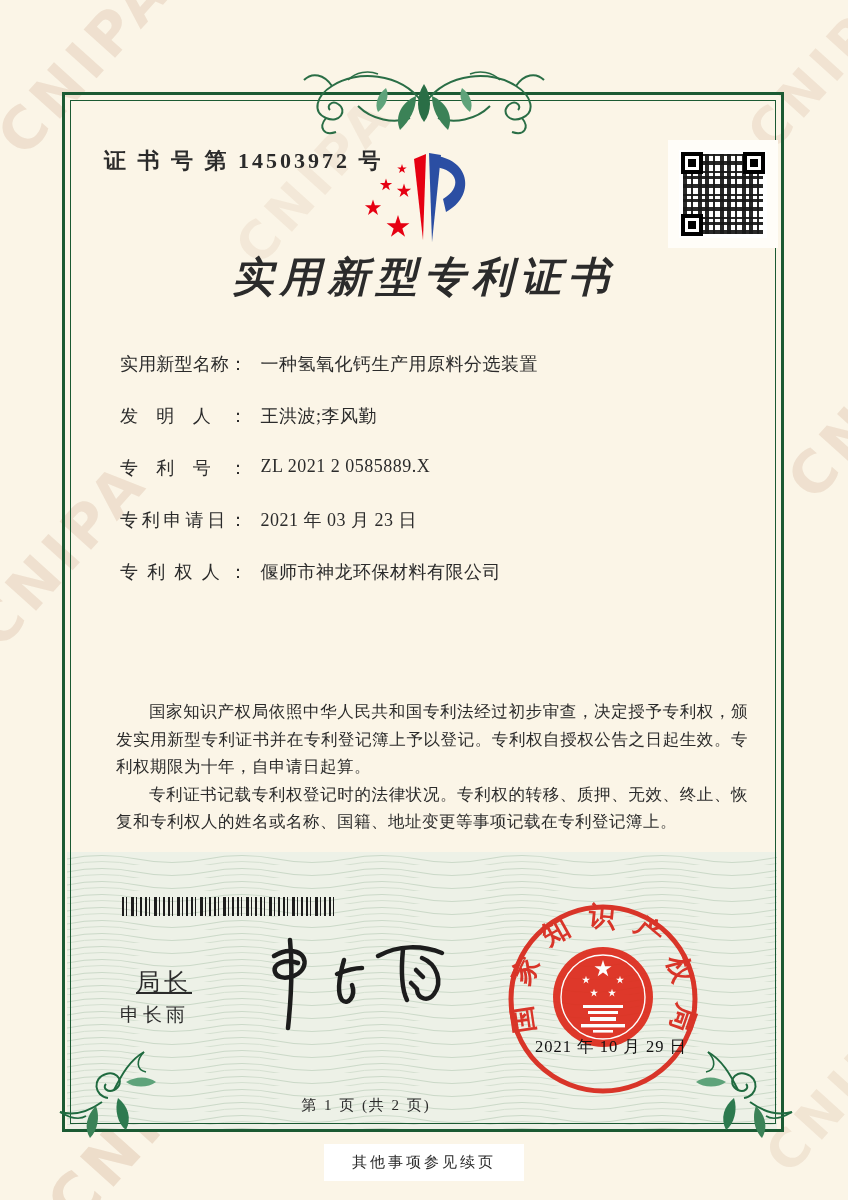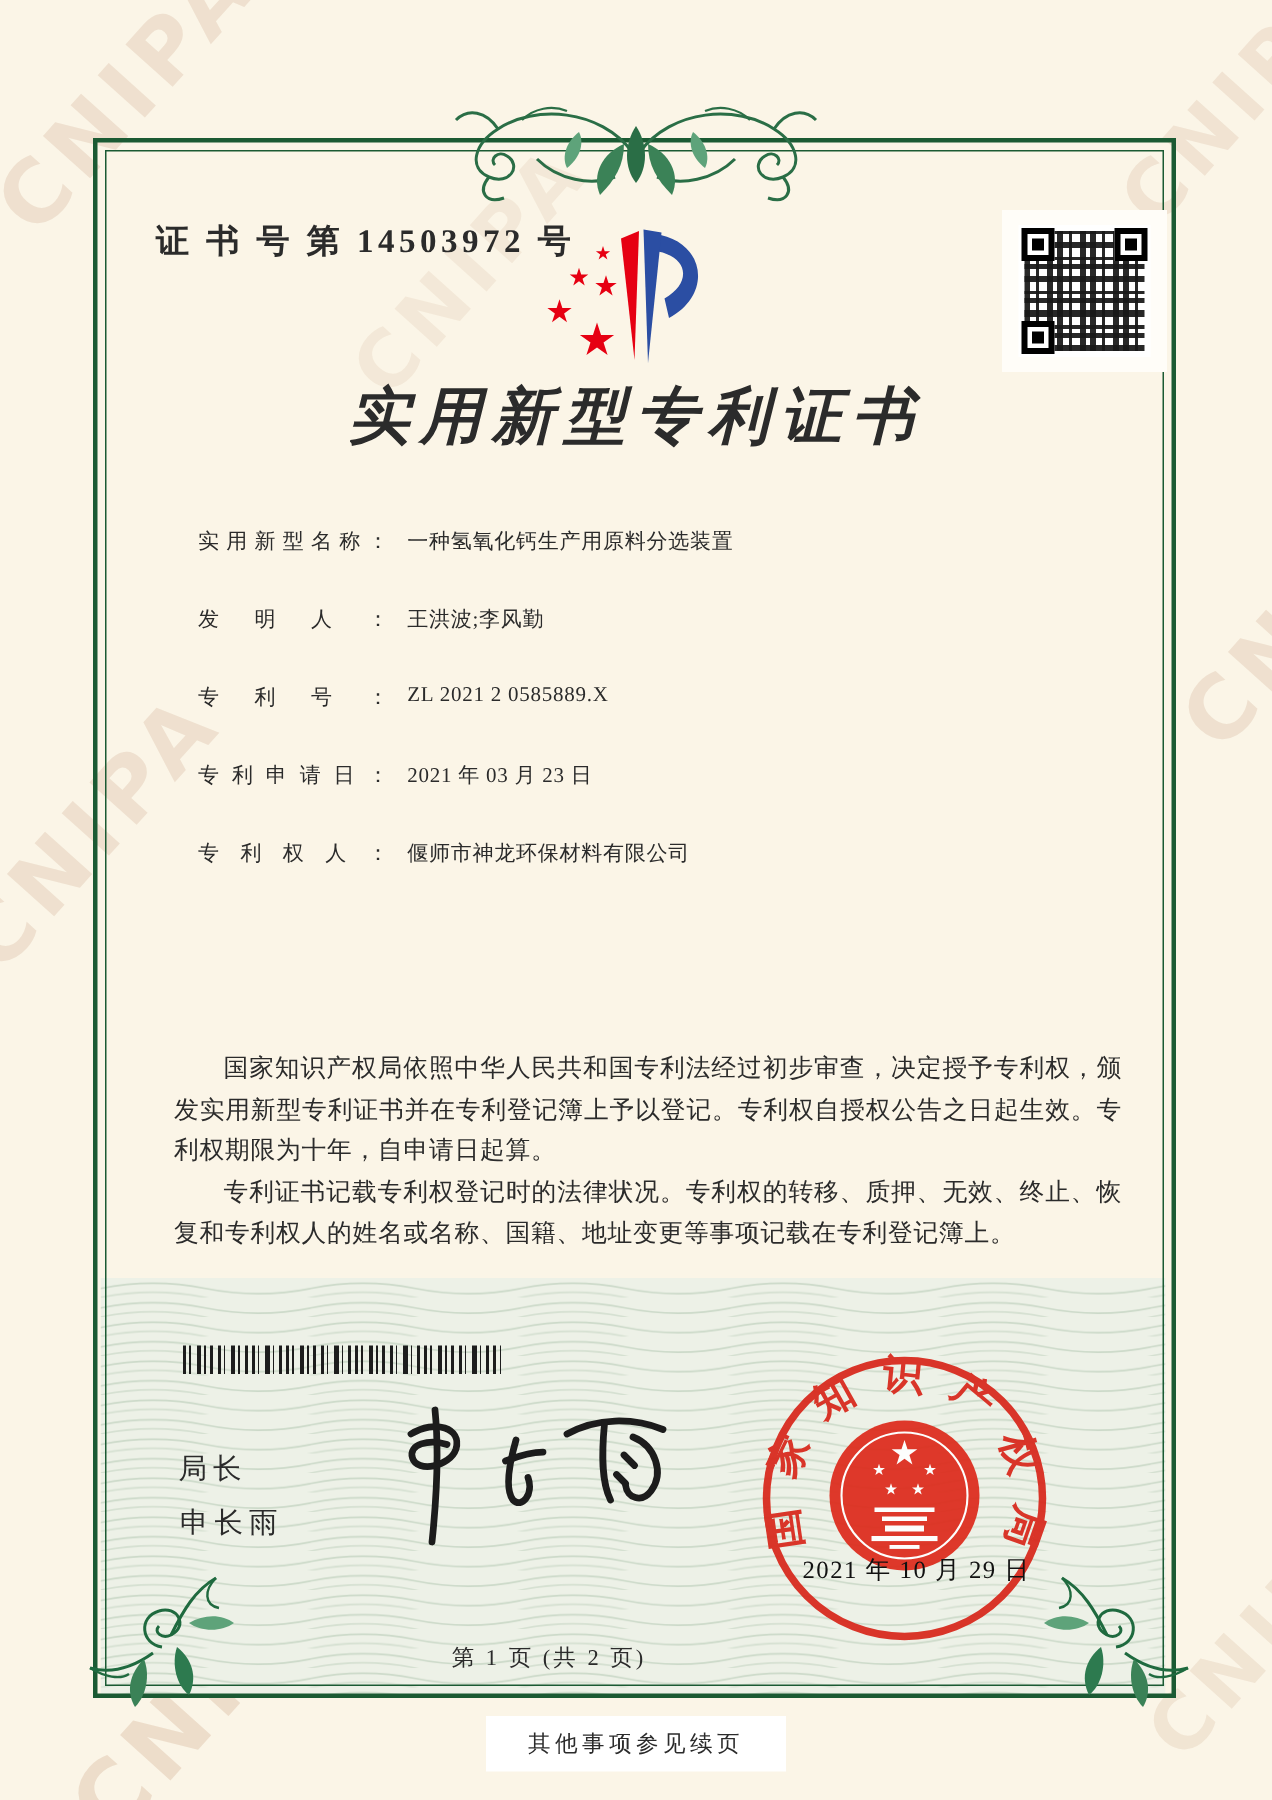--- a/index.html
+++ b/index.html
@@ -58,21 +58,21 @@
   .f-tl{left:2px;top:2px;} .f-tr{right:2px;top:2px;} .f-bl{left:2px;bottom:2px;}
   .title{
     position:absolute;left:0;right:0;top:250px;text-align:center;
     font-size:41px;font-weight:bold;letter-spacing:7px;z-index:3;font-style:italic;
   }
   
   .orn-top{position:absolute;left:298px;top:62px;z-index:4;}
   .orn-bl{position:absolute;left:56px;top:1046px;z-index:4;}
   .orn-br{position:absolute;left:692px;top:1046px;z-index:4;transform:scaleX(-1);}
   
-  .fields{position:absolute;left:132px;top:352px;width:640px;z-index:3;font-size:14px;}
+  .fields{position:absolute;left:120px;top:352px;width:640px;z-index:3;font-size:18px;}
   .frow{height:52px;}
   .flabel{
     display:inline-block;width:127px;vertical-align:top;
     text-align:justify;text-align-last:justify;
   }
   .fvalue{display:inline-block;margin-left:9px;letter-spacing:.5px;}
   .grant-row{position:absolute;left:116px;top:656px;width:660px;z-index:3;font-size:18px;}
   .glabel2{display:inline-block;width:113px;text-align:justify;text-align-last:justify;margin-left:96px;}
   
   .paras{position:absolute;left:116px;top:698px;width:632px;z-index:3;}
@@ -83,21 +83,21 @@
   
   .barcode{
     position:absolute;left:122px;top:897px;width:216px;height:19px;z-index:3;
     background:repeating-linear-gradient(90deg,
       #1d1d1d 0 2px,transparent 2px 4px,
       #1d1d1d 4px 5px,transparent 5px 9px,
       #1d1d1d 9px 12px,transparent 12px 14px,
       #1d1d1d 14px 15px,transparent 15px 18px,
       #1d1d1d 18px 20px,transparent 20px 23px);
   }
-  .signer-title{position:absolute;left:119px;top:966px;font-size:19px;letter-spacing:4px;z-index:3;}
+  .signer-title{position:absolute;left:136px;top:966px;font-size:24px;letter-spacing:4px;z-index:3;text-decoration:underline;}
   .signer-name{position:absolute;left:120px;top:1002px;font-size:19px;letter-spacing:4px;z-index:3;}
   .signature{position:absolute;left:256px;top:928px;z-index:3;}
   .seal{position:absolute;left:503px;top:899px;z-index:5;}
   .seal-date{
     position:absolute;left:516px;top:1036px;width:190px;text-align:center;
     font-size:16.5px;letter-spacing:1px;color:#111;z-index:6;
   }
   .page-num{
     position:absolute;left:62px;top:1096px;width:608px;text-align:center;
     font-size:15px;letter-spacing:2px;z-index:5;

